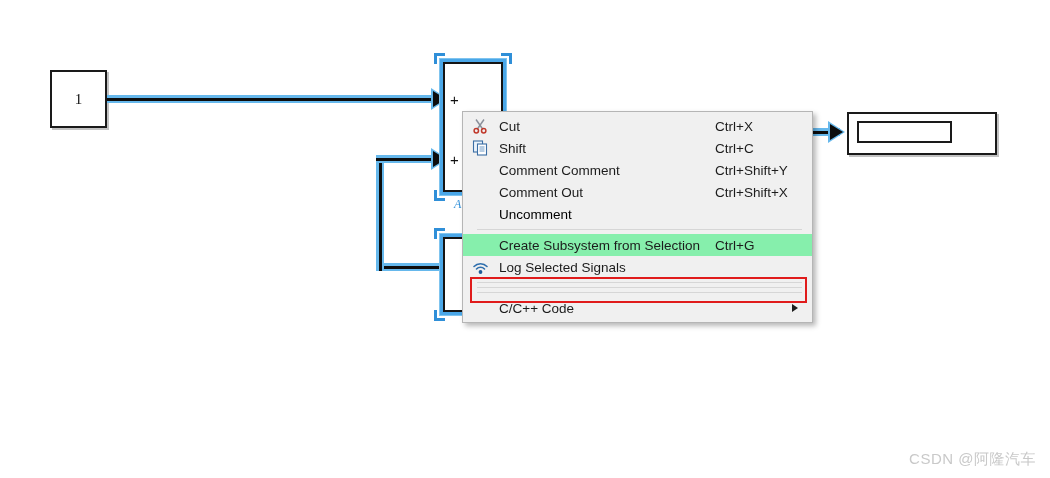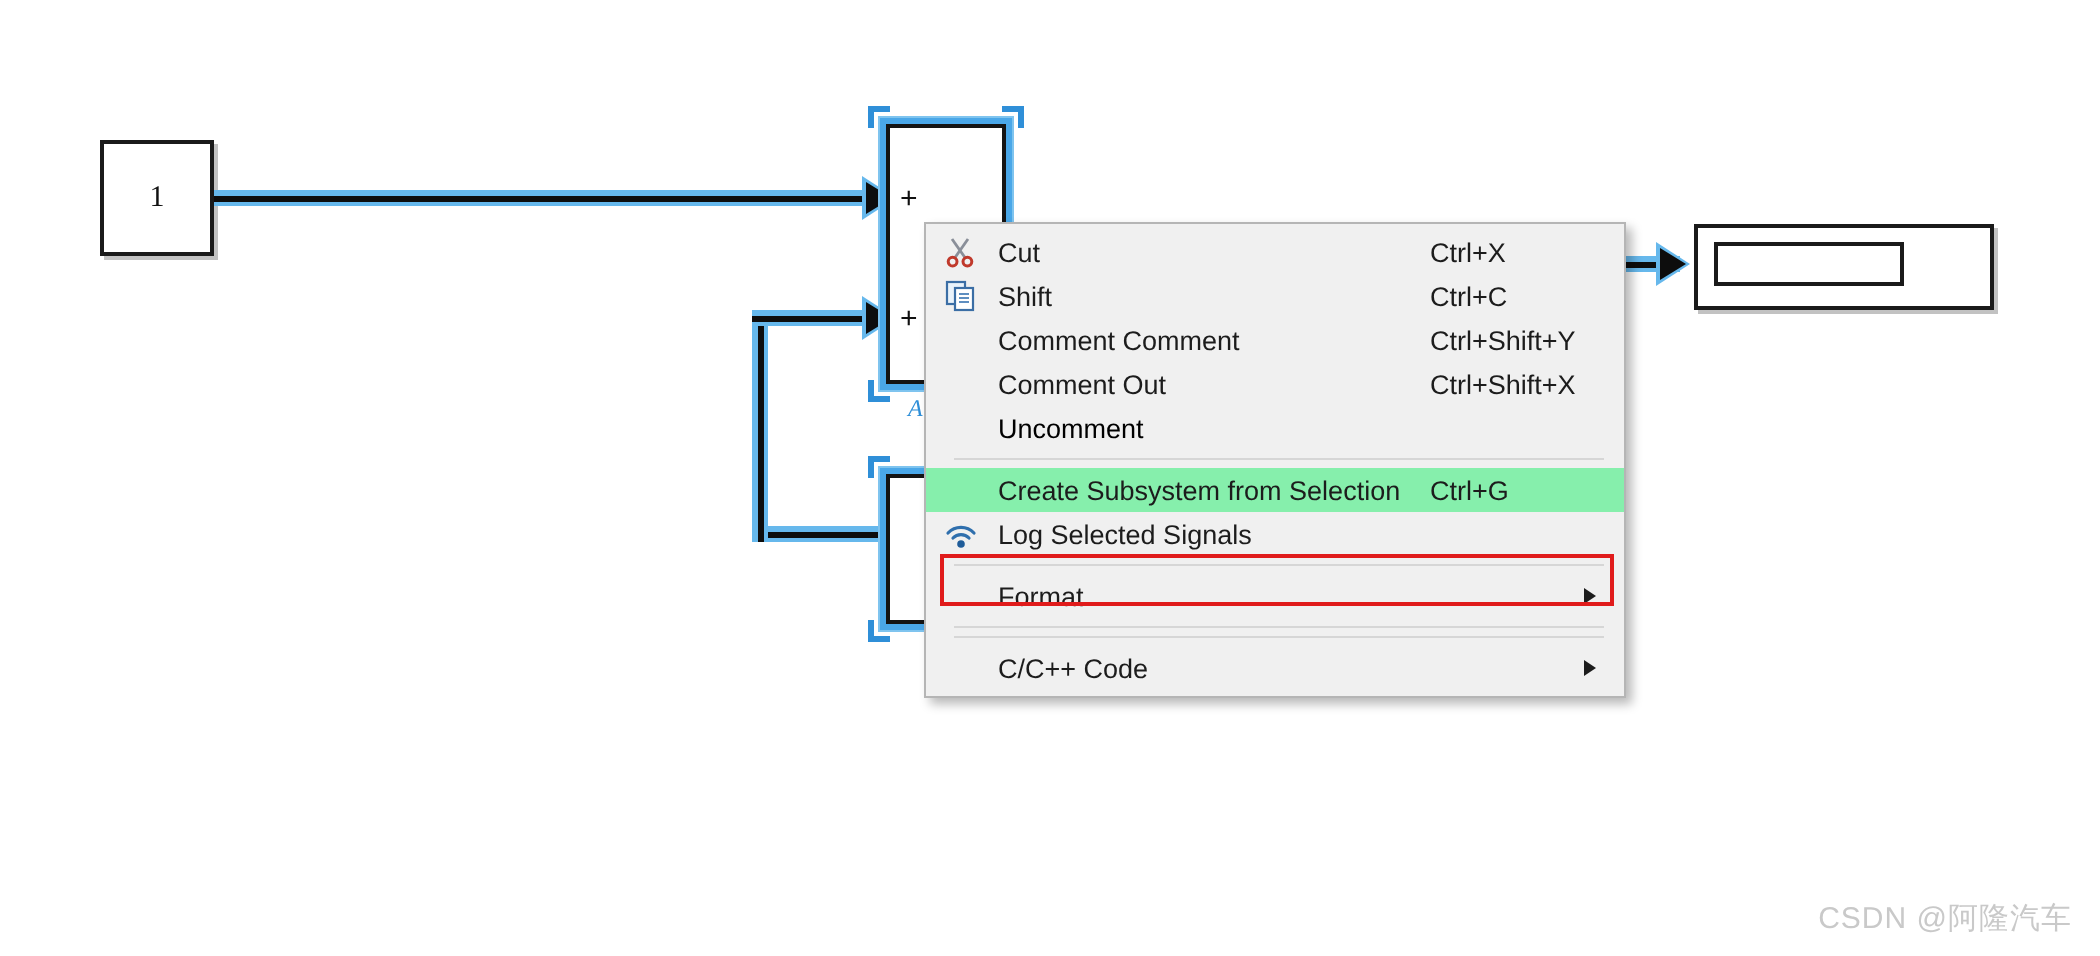--- a/index.html
+++ b/index.html
@@ -239,24 +239,20 @@
         </div>
         <div class="mi">
           <span class="ico"><svg viewBox="0 0 17 17" width="17" height="17">
               <path d="M2 8 A9 9 0 0 1 15 8" stroke="#2f6fad" stroke-width="1.6" fill="none" stroke-linecap="round"></path>
               <path d="M4.5 10.5 A5.5 5.5 0 0 1 12.5 10.5" stroke="#2f6fad" stroke-width="1.6" fill="none" stroke-linecap="round"></path>
               <circle cx="8.5" cy="13.5" r="1.9" fill="#1f5c99"></circle>
             </svg></span>
           <span class="label">Log Selected Signals</span>
         </div>
         <div class="sep"></div>
-        <div class="mi">
-          <span class="label">Format</span>
-          <span class="submark"></span>
-        </div>
         <div class="sep"></div>
         <div class="sep"></div>
         <div class="mi">
           <span class="label">C/C++ Code</span>
           <span class="submark"></span>
         </div>
       </div>
     <div id="focus-ring" style="top: 165px; left: 7px; width: 337px; height: 26px;"></div>
   </div>
 

